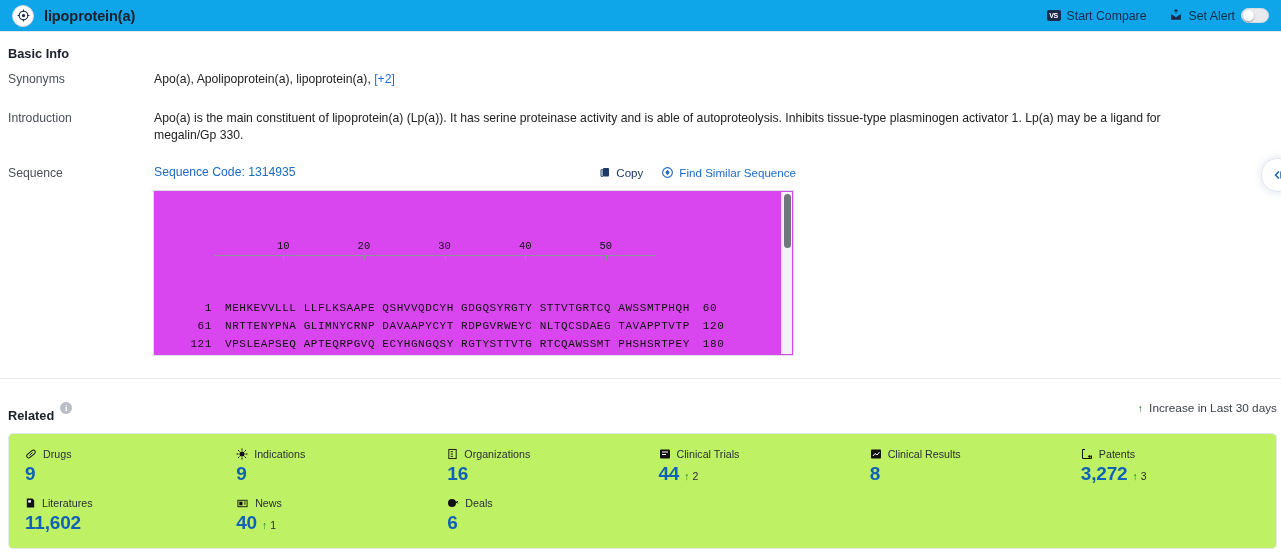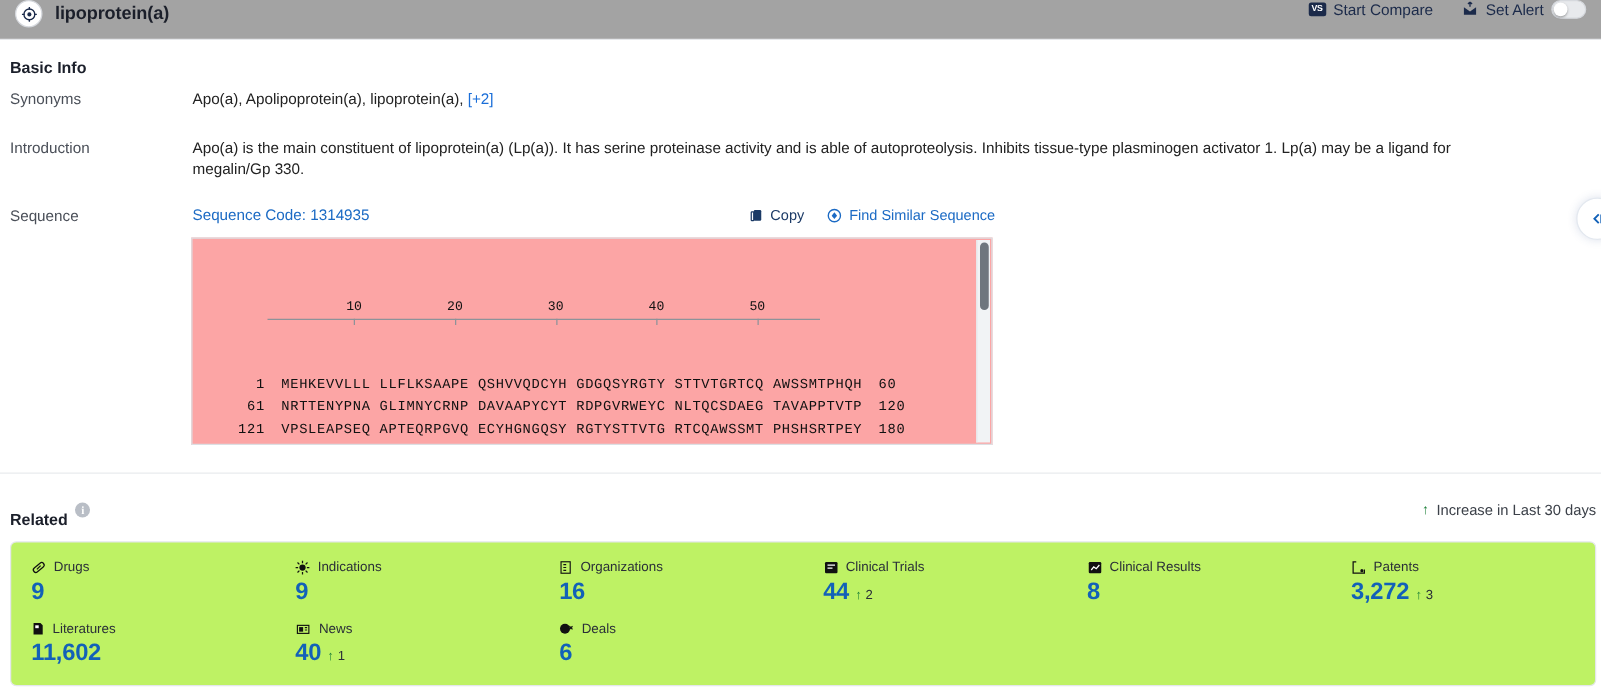--- a/index.html
+++ b/index.html
@@ -9,24 +9,24 @@
     background: #ffffff;
     font-family: "Liberation Sans", sans-serif;
     overflow: hidden;
   }
   body { position: relative; color: #222; }
 
   
   .header {
     height: 32px;
     display: flex;
-    align-items: flex-start;
+    align-items: center;
     padding: 0 8px 0 12px;
     border-bottom: 1px solid #e6e8eb;
-    background: #a3a3a3;
+    background: #0ea5e9;
     position: relative;
     gap: 24px;
   }
   .title-wrap { display: flex; align-items: center; gap: 10px; }
   .logo-circle {
     width: 22px; height: 22px; border-radius: 50%;
     border: 1px solid #d5d8dd;
     display: flex; align-items: center; justify-content: center;
     background: #fff; flex: none;
   }
@@ -88,21 +88,21 @@
   .seq-action {
     display: flex; align-items: center; gap: 5px;
     font-size: 11.6px; color: #1b3a66; cursor: pointer;
   }
   .seq-action.similar { color: #1b6ac4; }
 
   .seq-box {
     margin: 8px 0 0 153px;
     width: 641px; height: 166px;
     border: 1px solid #dcdfe3;
-    background: #fca5a5;
+    background: #d946ef;
     position: relative;
     overflow: hidden;
   }
   .seq-inner {
     font-family: "Liberation Mono", "DejaVu Sans Mono", monospace;
     font-size: 11px; color: #111; line-height: 18px;
     padding: 10px 0 0 0;
     white-space: pre;
   }
   .ruler {

